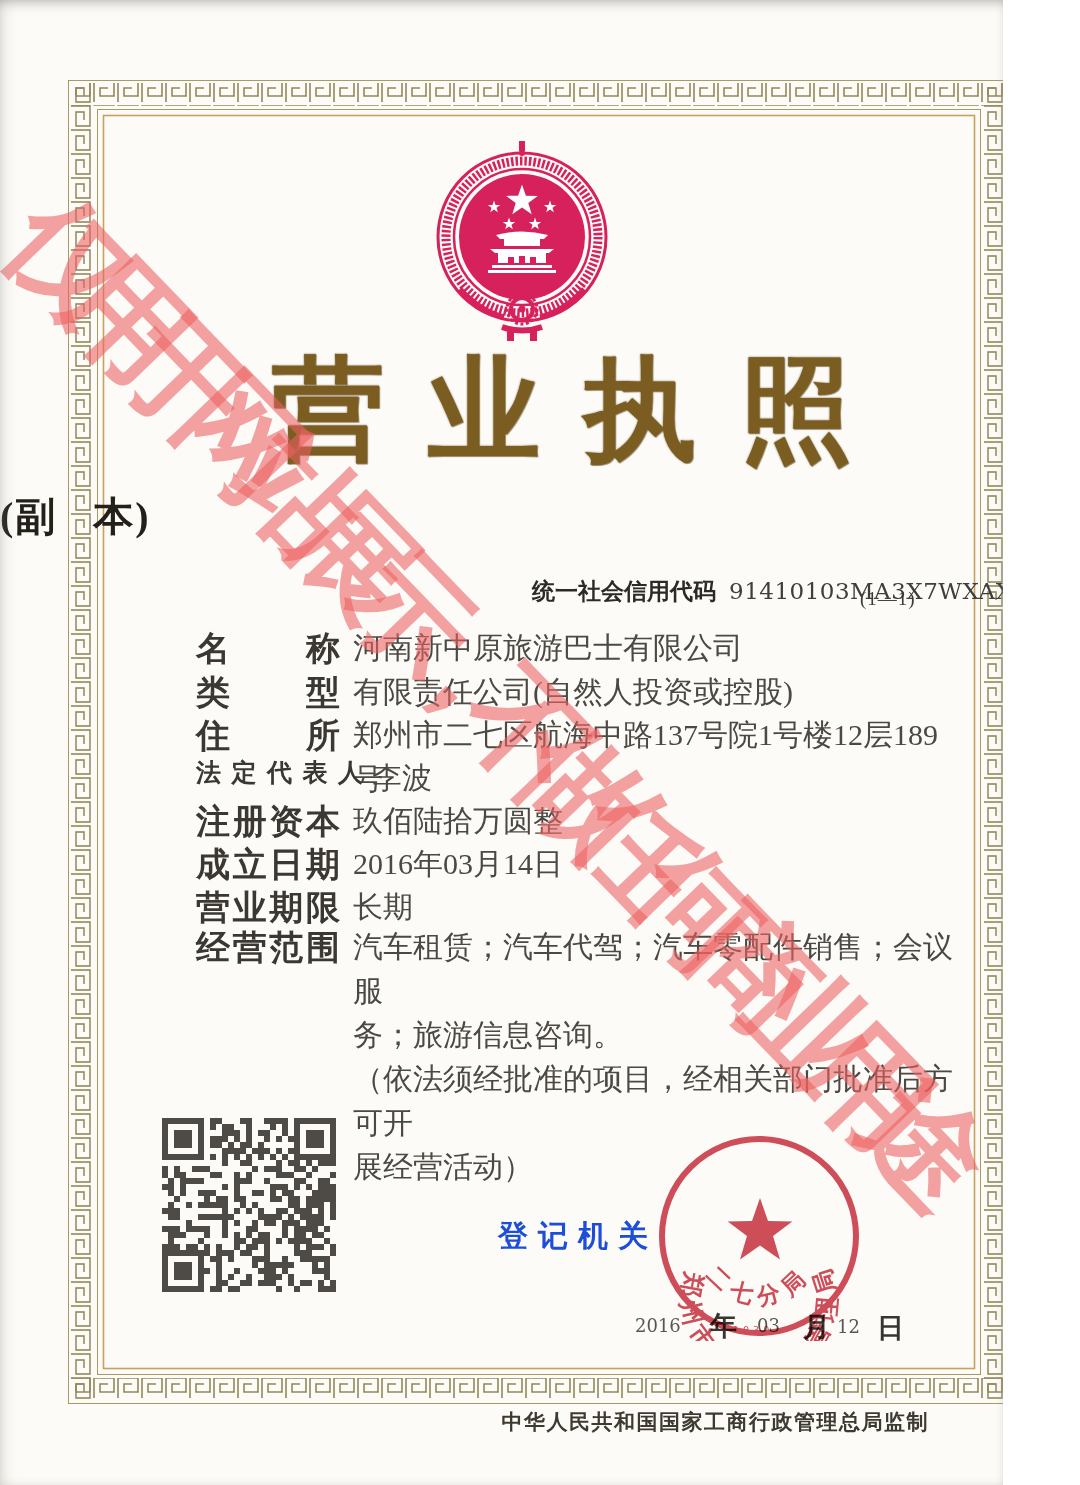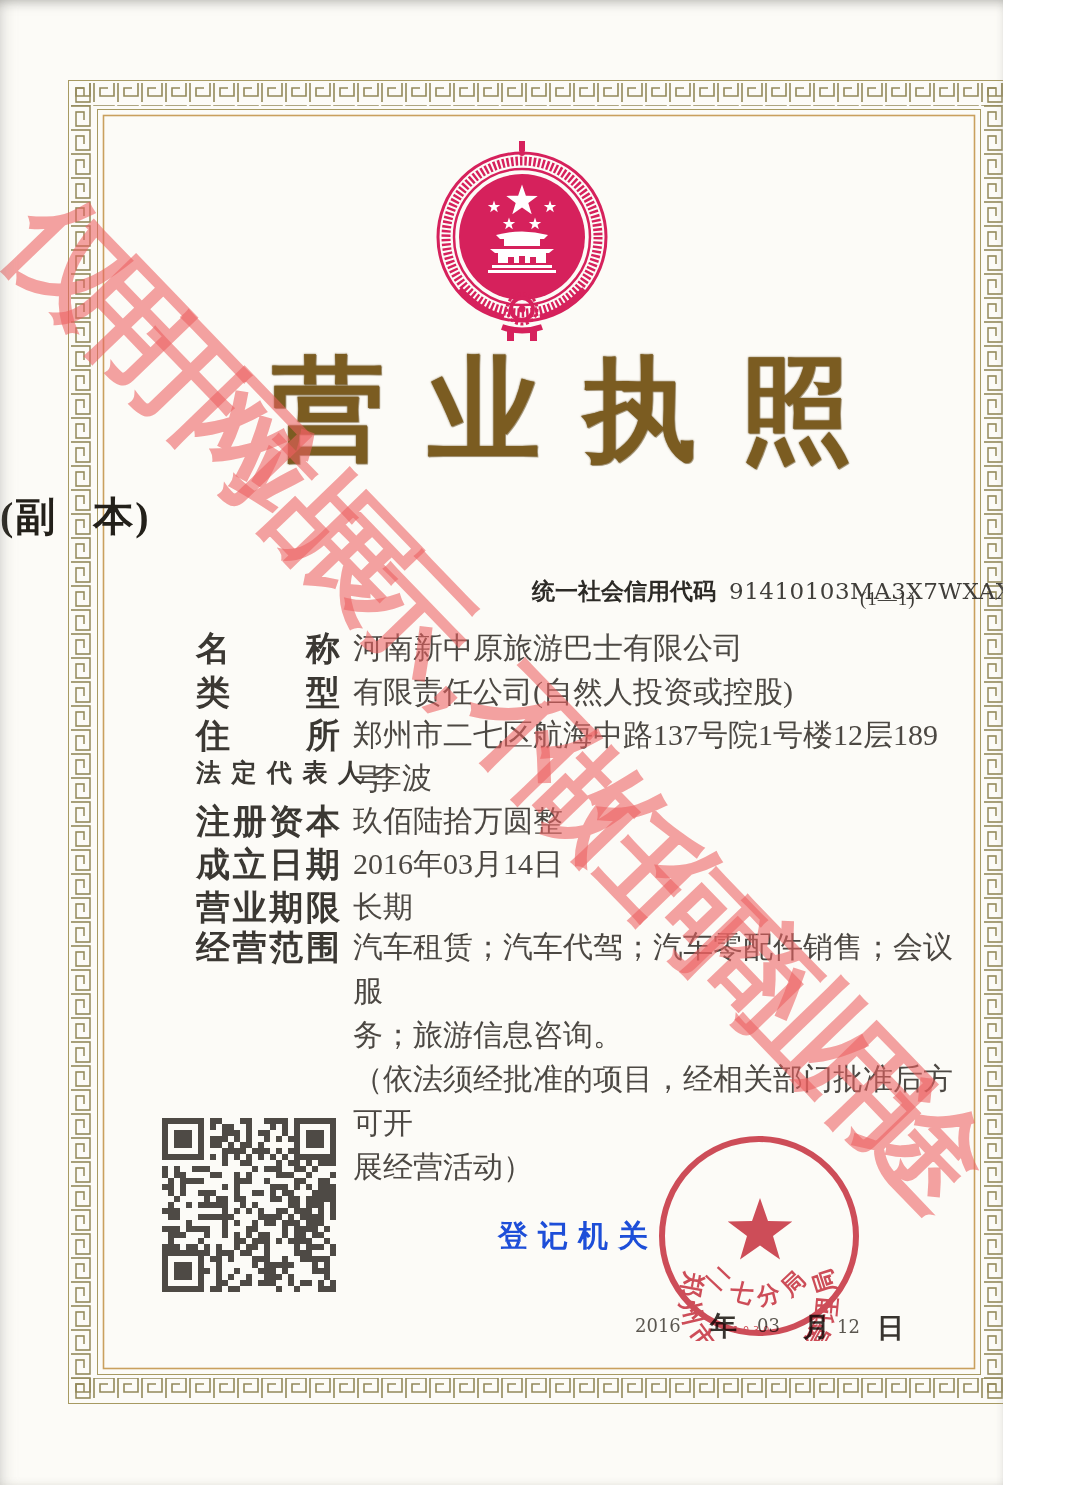--- a/index.html
+++ b/index.html
@@ -1044,15 +1044,16 @@
       <textPath href="#stamp-top-arc" startOffset="4">郑州市工商行政管理局</textPath>
     </text>
     <text fill="#cb3a49" font-size="23" font-weight="700" letter-spacing="8" text-anchor="middle" font-family="Liberation Sans, DejaVu Sans, sans-serif">
       <textPath href="#stamp-bottom-arc" startOffset="50%">二七分局</textPath>
     </text>
     <text x="-26" y="97" fill="#cb3a49" font-size="9.5" letter-spacing="4" font-family="DejaVu Sans, sans-serif">1030</text>
   </svg>
 
   <div class="watermark">仅用于网站展示，不做任何商业用途</div>
 
+  <div class="footer-right">中华人民共和国国家工商行政管理总局监制</div>
 
   <div class="scan-edge"></div>
 </div>
 
 </body></html>

